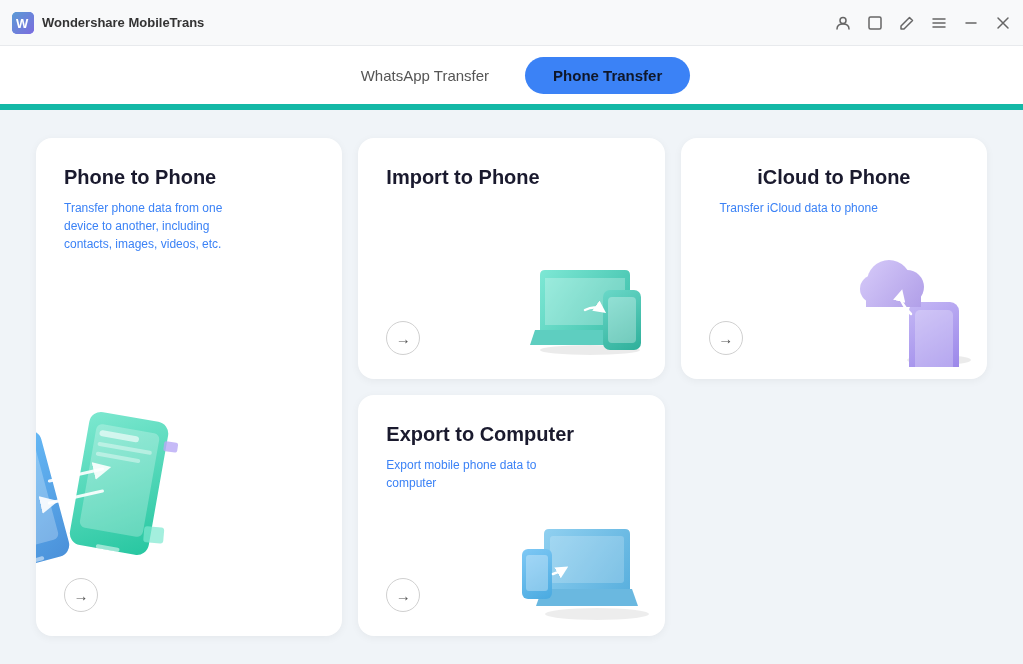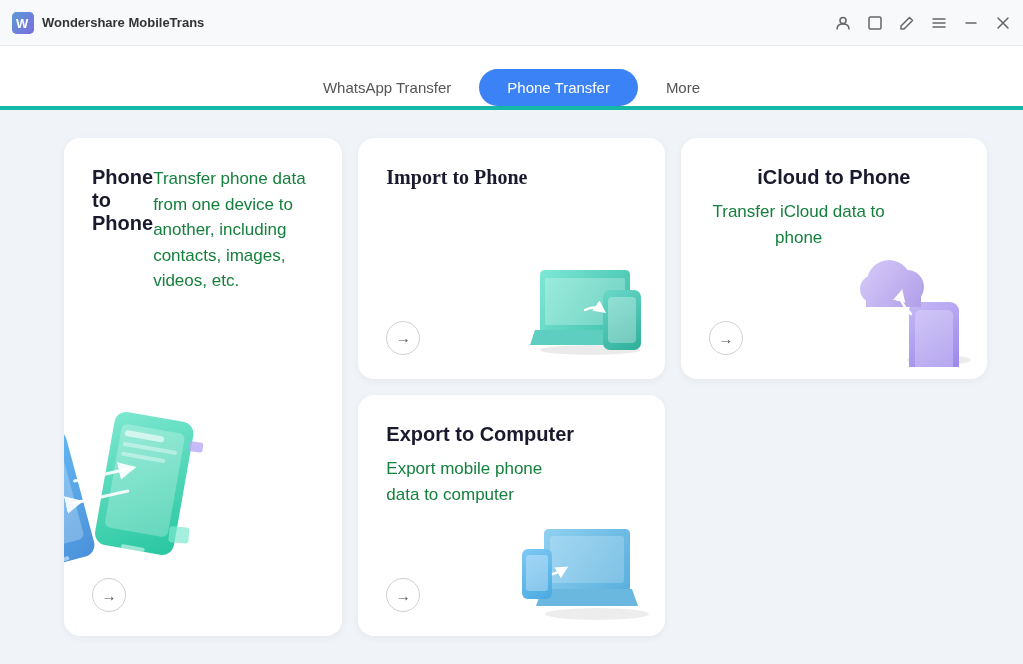--- a/index.html
+++ b/index.html
@@ -56,44 +56,44 @@
       color: #666;
       font-size: 14px;
       cursor: pointer;
     }
 
     
     .nav-bar {
       background: #ffffff;
       height: 64px;
       display: flex;
-      align-items: flex-end;
+      align-items: center;
       justify-content: center;
-      gap: 0;
+      gap: 8px;
       padding: 0 20px;
       flex-shrink: 0;
-      border-bottom: 4px solid #14b8a6;
+      border-bottom: 6px solid #14b8a6;
     }
 
     .nav-tab {
       padding: 10px 28px;
       border-radius: 25px;
       font-size: 15px;
       font-weight: 500;
       cursor: pointer;
       transition: all 0.2s;
       color: #555;
       background: transparent;
       border: none;
     }
 
     .nav-tab.active {
       background: #3b82f6;
-      color: #ffffff;
-      font-weight: 400;
+      color: #0f172a;
+      font-weight: 700;
     }
 
     
     .main-content {
       flex: 1;
       padding: 28px 36px;
       background: #f0f4f8;
       overflow: auto;
     }
 
@@ -113,34 +113,33 @@
       position: relative;
       overflow: hidden;
       cursor: pointer;
       transition: box-shadow 0.2s;
       box-shadow: 0 2px 8px rgba(0,0,0,0.05);
     }
 
     .card-large {
       grid-row: span 2;
       display: flex;
-      flex-direction: row;
-      margin-left: 28px;
+      flex-direction: column;
     }
 
     .card-title {
       font-size: 20px;
       font-weight: 700;
       color: #1a1a2e;
       margin-bottom: 10px;
     }
 
     .card-desc {
-      font-size: 17px;
-      color: #15803d;
+      font-size: 12px;
+      color: #3b82f6;
       line-height: 1.5;
       max-width: 180px;
     }
 
     .card-arrow {
       width: 34px;
       height: 34px;
       border-radius: 50%;
       border: 1.5px solid #d0d0d0;
       display: flex;
@@ -208,21 +207,20 @@
       <svg width="16" height="16" viewBox="0 0 16 16" fill="none">
         <path d="M3 3l10 10M13 3L3 13" stroke="#666" stroke-width="1.5" stroke-linecap="round"></path>
       </svg>
     </div>
   </div>
 </div>
 
 <div class="nav-bar">
   <button class="nav-tab">WhatsApp Transfer</button>
   <button class="nav-tab active">Phone Transfer</button>
-  <button class="nav-tab">More</button>
 </div>
 
 <div class="main-content">
   <div class="cards-grid">
 
     <div class="card card-large">
       <div class="card-title">Phone to Phone</div>
       <div class="card-desc">Transfer phone data from one device to another, including contacts, images, videos, etc.</div>
 
       <div class="illustration-large" style="position:absolute; bottom:55px; left:10px; right:10px; display:flex; justify-content:center;">
@@ -272,21 +270,21 @@
           </defs>
 
           <rect x="15" y="140" width="18" height="14" rx="3" fill="#f9a875" opacity="0.9" transform="rotate(-10,15,140)"></rect>
           <rect x="210" y="80" width="14" height="10" rx="2" fill="#b8a9f5" opacity="0.8" transform="rotate(8,210,80)"></rect>
           <rect x="190" y="165" width="20" height="16" rx="3" fill="#7de8d0" opacity="0.7" transform="rotate(5,190,165)"></rect>
         </svg>
       </div>
       <div class="card-arrow">→</div>
     </div>
 
-    <div class="card" style="position:relative; min-height:175px;font-family:Liberation Serif, serif;">
+    <div class="card" style="position:relative; min-height:175px;">
       <div class="card-title">Import to Phone</div>
       <div class="card-arrow">→</div>
 
       <div style="position:absolute; right:10px; bottom:10px;">
         <svg width="140" height="120" viewBox="0 0 140 120" fill="none">
 
           <ellipse cx="75" cy="105" rx="50" ry="5" fill="rgba(0,0,0,0.08)"></ellipse>
 
           <path d="M25 85 L25 30 Q25 25 30 25 L110 25 Q115 25 115 30 L115 85 Z" fill="url(#laptopGreen)"></path>
           <path d="M30 80 L30 33 L110 33 L110 80 Z" fill="rgba(255,255,255,0.25)"></path>

